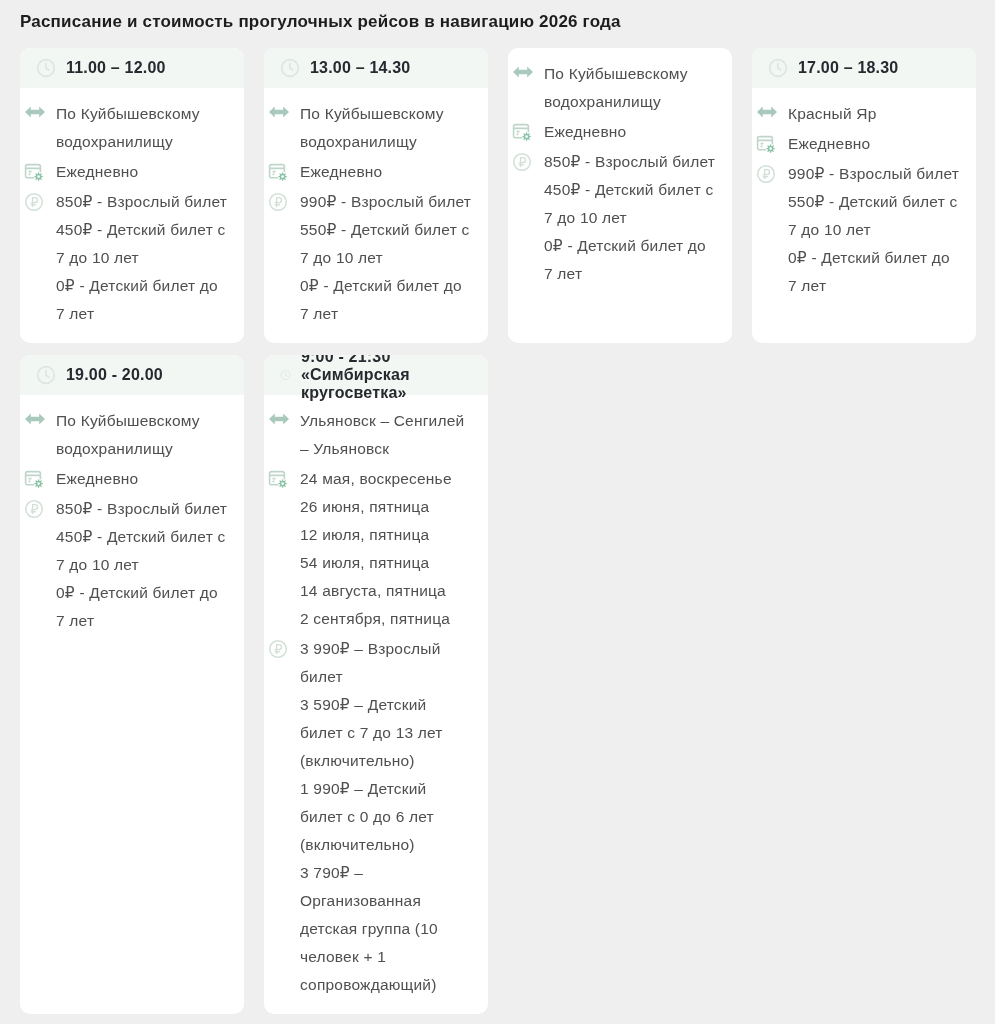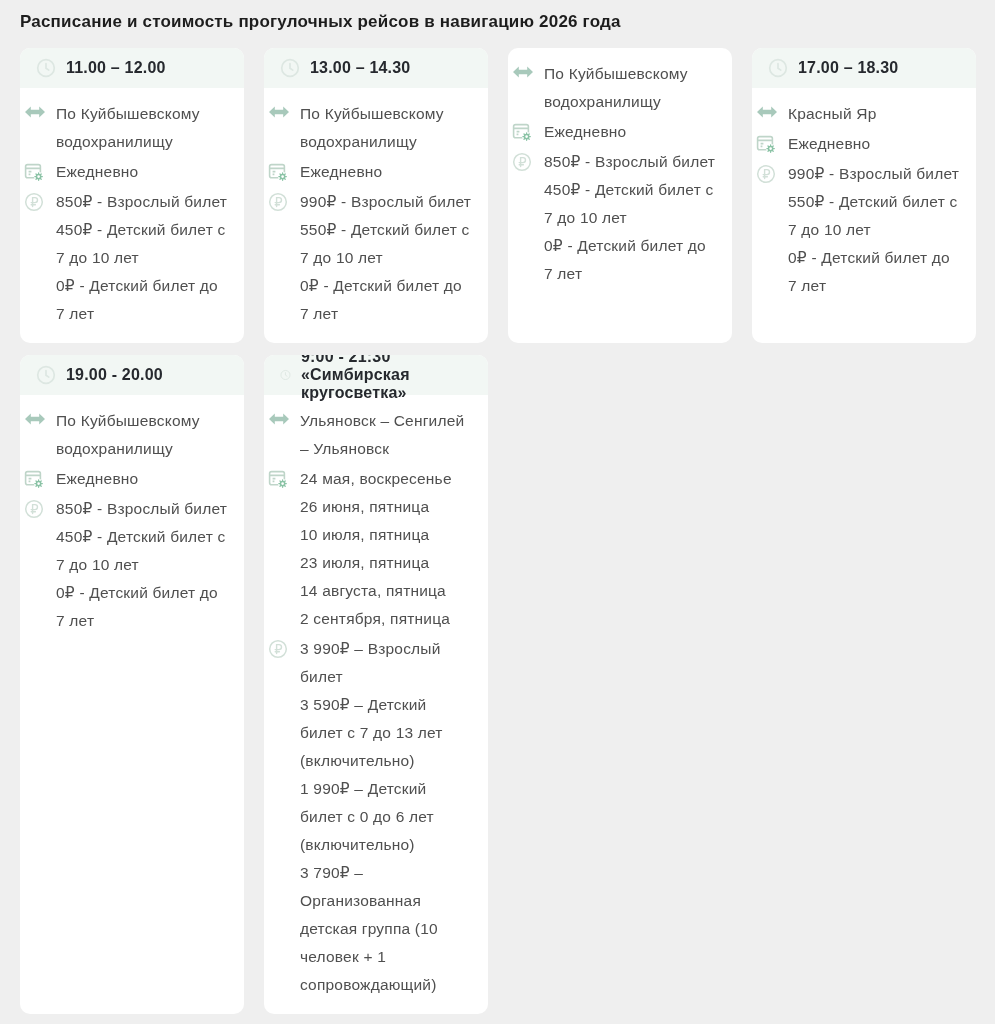--- a/index.html
+++ b/index.html
@@ -315,22 +315,22 @@
         </div>
         <div class="row">
           <span class="icon-cell">
               <svg class="icon-svg" width="20" height="20">
                 <use href="#ic-calendar"></use>
               </svg>
             </span>
           <div class="text-cell">
             <div>24 мая, воскресенье</div>
             <div>26 июня, пятница</div>
-            <div>10 июля, пятница</div>
-            <div>23 июля, пятница</div>
+            <div>12 июля, пятница</div>
+            <div>54 июля, пятница</div>
             <div>14 августа, пятница</div>
             <div>2 сентября, пятница</div>
           </div>
         </div>
         <div class="row">
           <span class="icon-cell">
               <svg class="icon-svg" width="20" height="20">
                 <use href="#ic-ruble"></use>
               </svg>
             </span>

